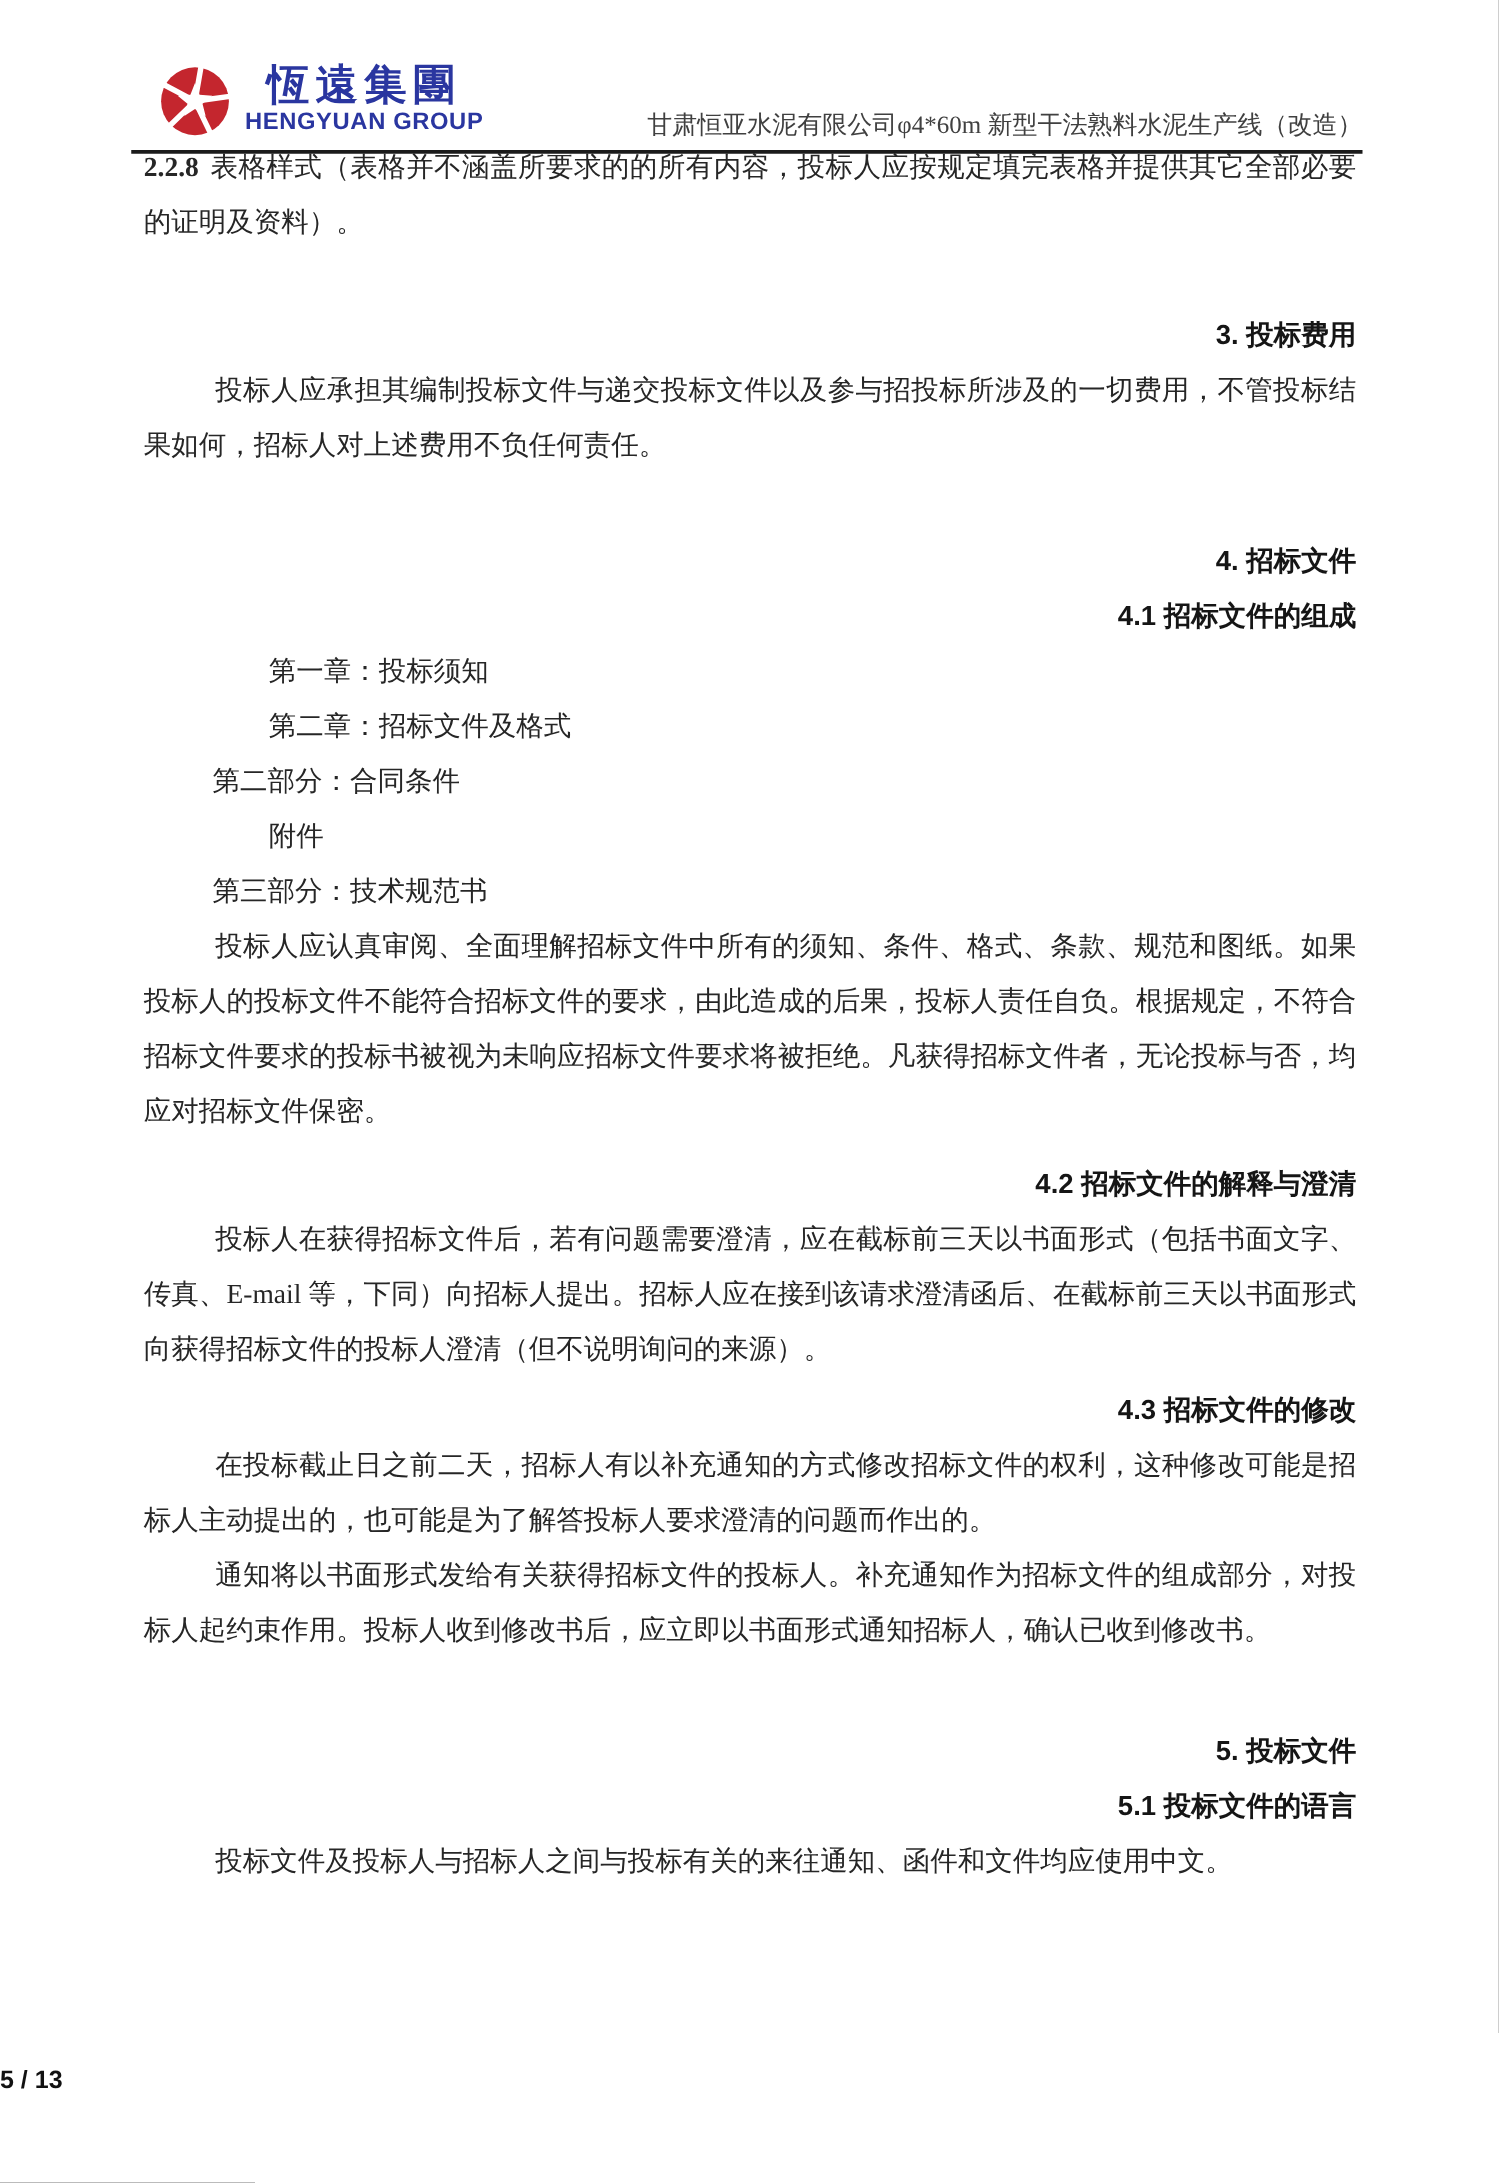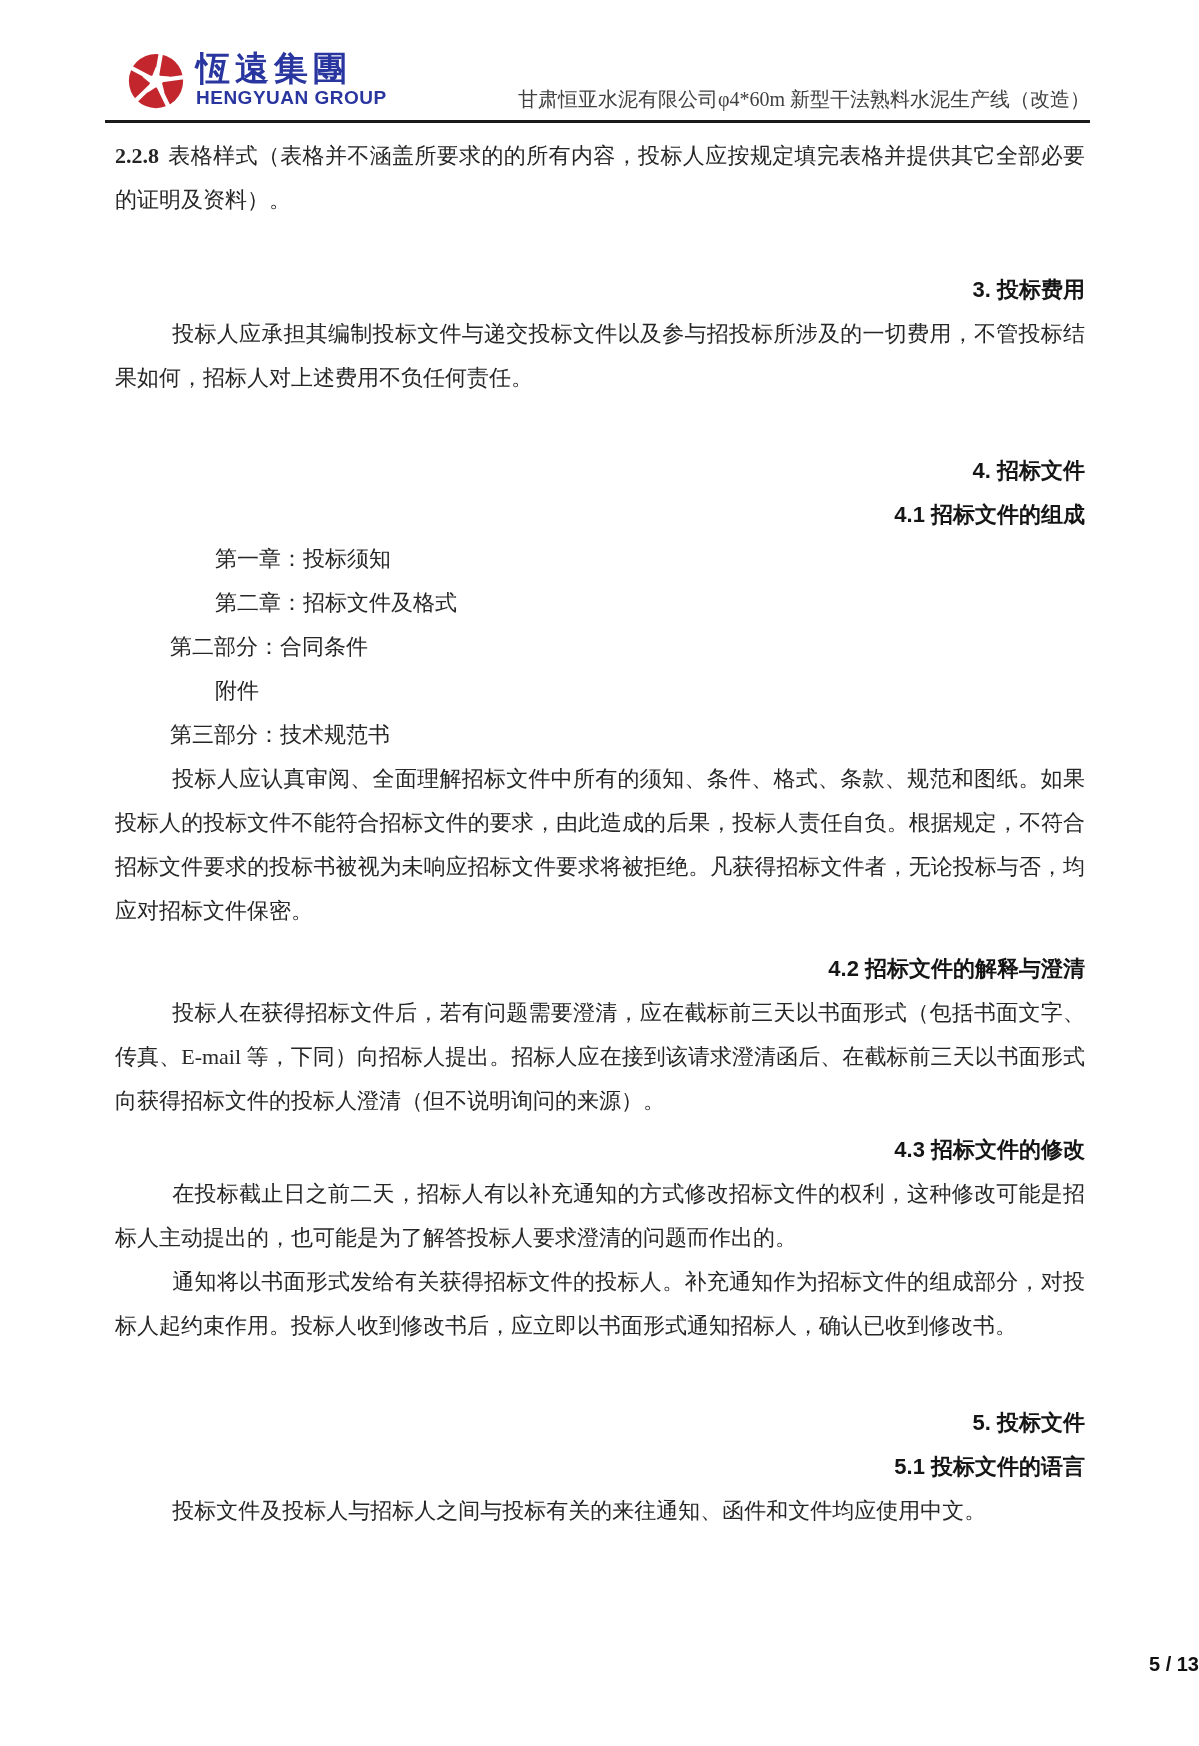--- a/index.html
+++ b/index.html
@@ -15,33 +15,33 @@
   
   .hdr {
     position:absolute; top:0; left:105px; right:109px; height:120px;
     border-bottom:3px solid #1b1b1b;
   }
   .logo { position:absolute; left:20px; top:50px; display:flex; align-items:flex-start; gap:9px; }
   .emblem { width:62px; height:62px; flex:0 0 auto; }
   .logo-text { display:flex; flex-direction:column; }
   .logo-cn {
     color:#2a36a0; font-size:34px; font-weight:bold; line-height:38px;
-    letter-spacing:5px; font-family:"Liberation Serif","DejaVu Serif",serif;
+    letter-spacing:5px; font-family:"Liberation Serif","DejaVu Serif",serif;text-align:center;
   }
   .logo-en {
     color:#2a36a0; font-size:19px; font-weight:bold; line-height:20px;
     letter-spacing:0.5px; font-family:"Liberation Sans","DejaVu Sans",sans-serif;
   }
   .hdr-title {
     position:absolute; right:0; bottom:7px;
     font-size:20px; color:#404040; white-space:nowrap;
   }
   
   .doc {
-    position:absolute; top:134px; left:115px; width:970px;
+    position:absolute; top:112px; left:115px; width:970px;
     font-size:22px; line-height:44px; text-align:justify;
     color:#262626;
   }
   .para { margin:0; }
   .indent { text-indent:2.6em; }
   .num { font-weight:bold; margin-right:9px; }
   .h-major, .h-sub {
     margin:0; font-size:22px; line-height:44px; font-weight:bold;
     color:#151515; text-align:right;
     font-family:"Liberation Sans","DejaVu Sans",sans-serif;
@@ -50,21 +50,21 @@
   .mt-49 { margin-top:49px; }
   .mt-53 { margin-top:53px; }
   .mt-14 { margin-top:14px; }
   .mt-5  { margin-top:5px; }
   .li { line-height:44px; text-align:left; }
   .lv1 { padding-left:55px; }
   .lv2 { padding-left:100px; }
   
   .ftr {
     position:absolute; bottom:70px; left:0; width:100%;
-    text-align:right; font-weight:bold; font-size:20px; color:#111;
+    text-align:left; font-weight:bold; font-size:20px; color:#111;
     font-family:"Liberation Sans","DejaVu Sans",sans-serif;
   }
 </style>
 </head>
 <body>
 
 <div class="page">
 
   <header class="hdr">
     <div class="logo">

